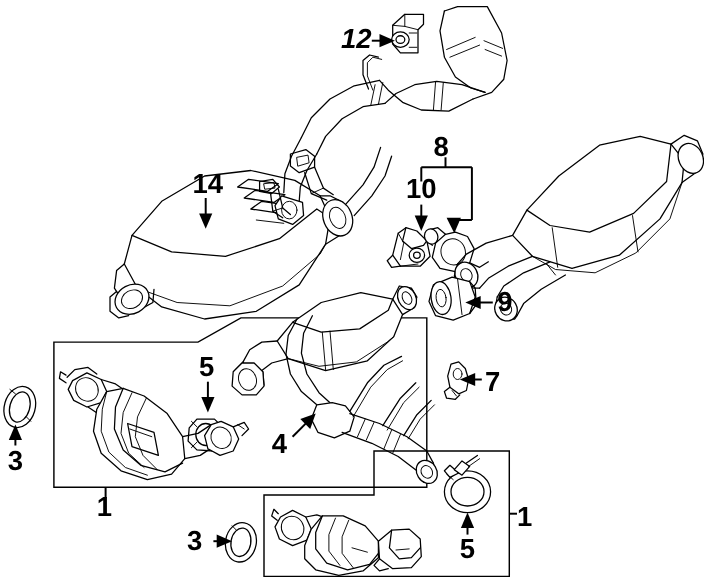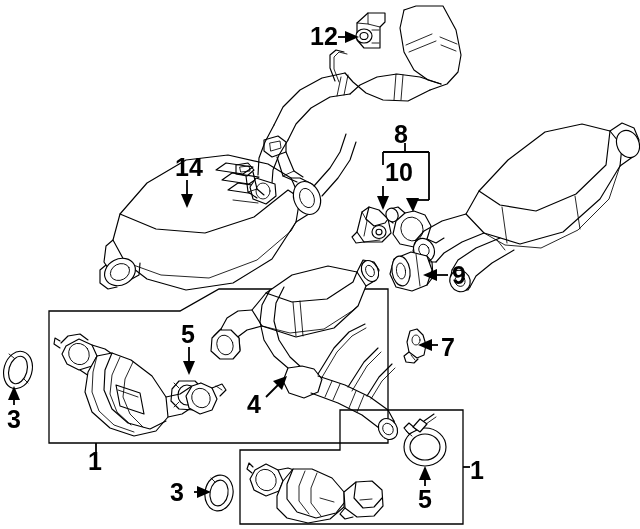--- a/index.html
+++ b/index.html
@@ -417,25 +417,25 @@
     </g>
 
     <g>
       <line class="leader" x1="463" y1="467" x2="470" y2="467"></line>
     </g>
 
   </svg>
 
   <div class="callout" style="left:175px; top:155px;">14</div>
 
-  <div class="callout" style="left:310px; top:24px;">12</div>
+  <div class="callout" style="left:310px; top:24px;font-style:italic;">12</div>
 
   <div class="callout" style="left:394px; top:122px;">8</div>
 
-  <div class="callout" style="left:385px; top:160px;">10</div>
+  <div class="callout" style="left:369px; top:160px;">10</div>
 
   <div class="callout" style="left:452px; top:263px;">9</div>
 
   <div class="callout" style="left:441px; top:335px;">7</div>
 
   <div class="callout" style="left:181px; top:322px;">5</div>
 
   <div class="callout" style="left:247px; top:392px;">4</div>
 
   <div class="callout" style="left:7px; top:407px;">3</div>

